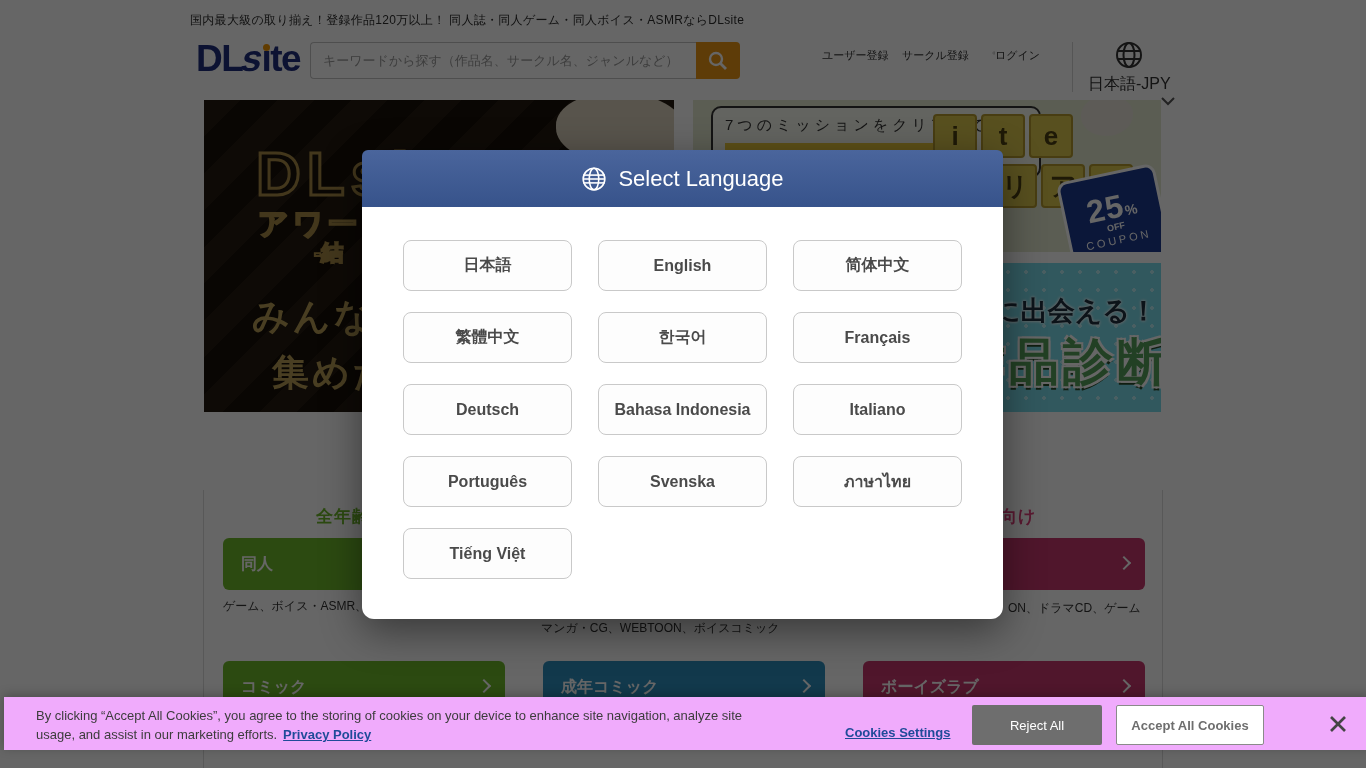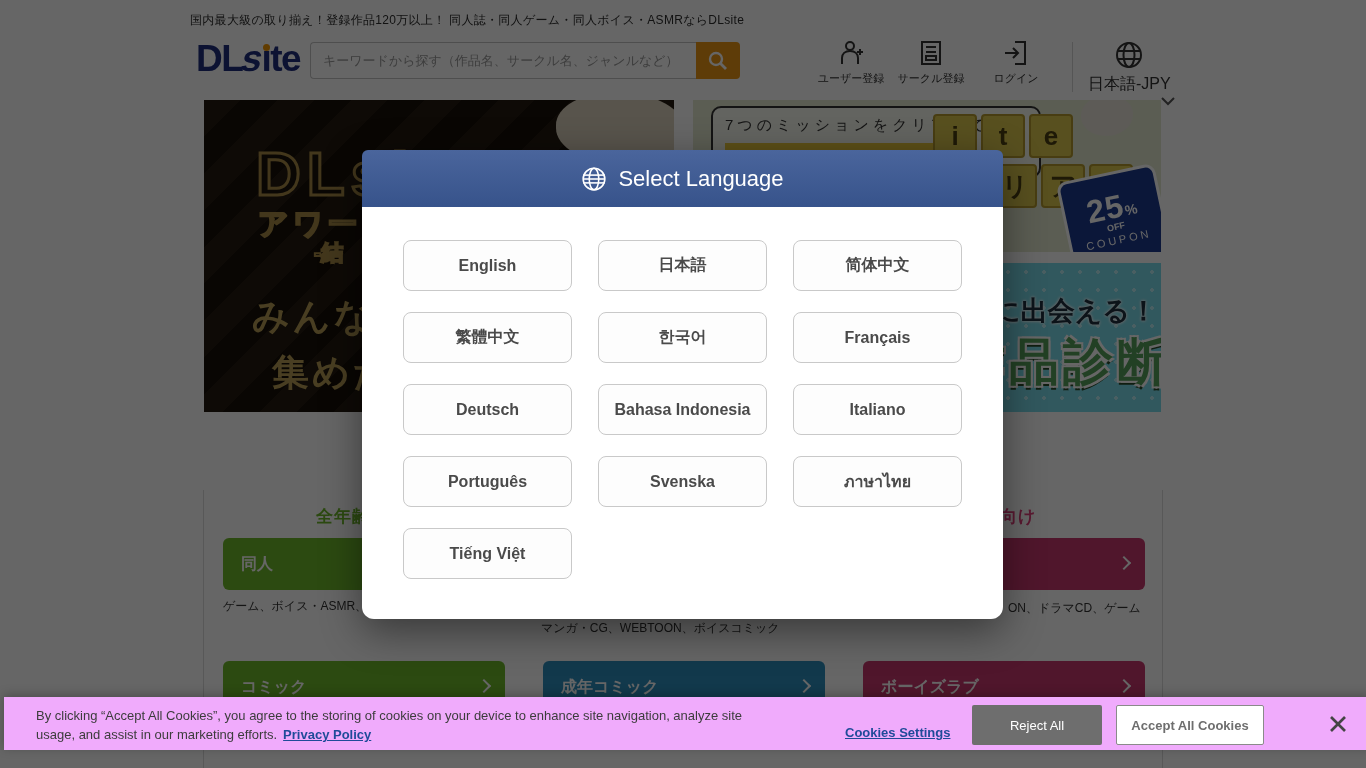--- a/index.html
+++ b/index.html
@@ -14,21 +14,21 @@
   
   .header { position:absolute; left:0; top:30px; width:1366px; height:62px; background:#fff; }
   .logo { position:absolute; left:196px; top:8px; font-size:37px; font-weight:bold; color:#1e2d7d; letter-spacing:-1.5px; cursor:pointer; }
   .logo .slant { display:inline-block; transform:skewX(-14deg); }
   .logo .i-dotless { position:relative; }
   .logo .i-dot { position:absolute; left:2px; top:6px; width:7px; height:7px; border-radius:50%; background:#f29600; }
   .searchbox { position:absolute; left:310px; top:12px; width:430px; height:37px; display:flex; }
   .searchbox input { flex:1; height:37px; border:1px solid #c4c4c4; border-right:none; border-radius:4px 0 0 4px; padding:0 12px; font-size:13px; color:#333; outline:none; background:#fff; font-family:"Liberation Sans",sans-serif; }
   .searchbox input::placeholder { color:#999; }
   .search-btn { width:44px; height:37px; background:#eb9614; border:none; border-radius:0 4px 4px 0; cursor:pointer; display:flex; align-items:center; justify-content:center; }
-  .hnav { position:absolute; top:10px; display:flex; flex-direction:column; align-items:center; cursor:pointer; }
+  .hnav { position:absolute; top:10px; display:flex; align-items:center; cursor:pointer; }
   .hnav .lbl { font-size:11px; color:#333; margin-top:5px; white-space:nowrap; }
   .hnav-divider { position:absolute; left:1072px; top:12px; width:1px; height:50px; background:#d5d5d5; }
   .locale { position:absolute; left:1088px; top:10px; display:flex; flex-direction:column; align-items:center; cursor:pointer; }
   .locale .lbl { font-size:16px; color:#333; margin-top:4px; white-space:nowrap; }
   .locale-chevron { position:absolute; left:1160px; top:66px; }
 
   
   .banner-awards { position:absolute; left:204px; top:100px; width:470px; height:312px; overflow:hidden; cursor:pointer;
     background:repeating-linear-gradient(135deg,#241b10 0 26px,#171009 26px 52px); }
   .aw-char { position:absolute; left:352px; top:-8px; width:130px; height:72px; background:#ddd2bf; border-radius:50% 60% 45% 55%; }
@@ -218,22 +218,22 @@
       <svg width="26" height="26" viewBox="0 0 30 30">
           <circle cx="15" cy="15" r="12.5" fill="none" stroke="#fff" stroke-width="1.8"></circle>
           <ellipse cx="15" cy="15" rx="5.5" ry="12.5" fill="none" stroke="#fff" stroke-width="1.8"></ellipse>
           <line x1="2.5" y1="10.5" x2="27.5" y2="10.5" stroke="#fff" stroke-width="1.8"></line>
           <line x1="2.5" y1="19.5" x2="27.5" y2="19.5" stroke="#fff" stroke-width="1.8"></line>
           <line x1="2.5" y1="15" x2="27.5" y2="15" stroke="#fff" stroke-width="1.8"></line>
         </svg>
       <span>Select Language</span>
     </div>
     <div class="lang-grid" id="langGrid">
+        <button class="lang-btn">日本語</button>
         <button class="lang-btn">English</button>
-        <button class="lang-btn">日本語</button>
         <button class="lang-btn">简体中文</button>
         <button class="lang-btn">繁體中文</button>
         <button class="lang-btn">한국어</button>
         <button class="lang-btn">Français</button>
         <button class="lang-btn">Deutsch</button>
         <button class="lang-btn">Bahasa Indonesia</button>
         <button class="lang-btn">Italiano</button>
         <button class="lang-btn">Português</button>
         <button class="lang-btn">Svenska</button>
         <button class="lang-btn">ภาษาไทย</button>

